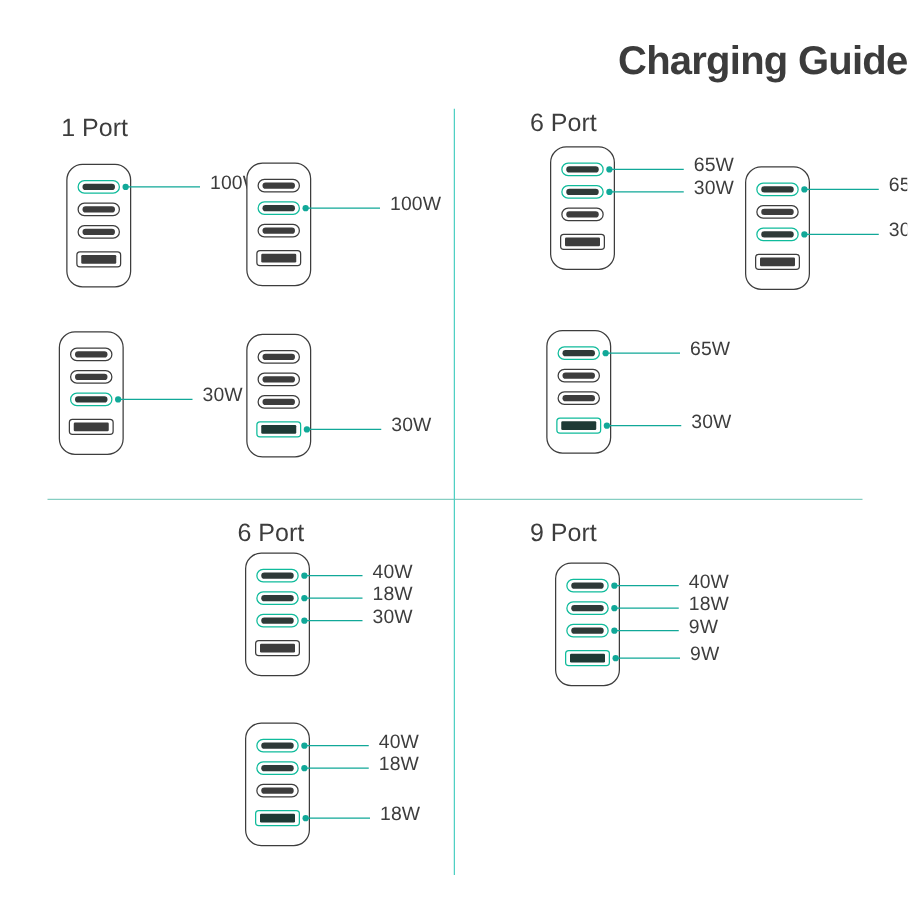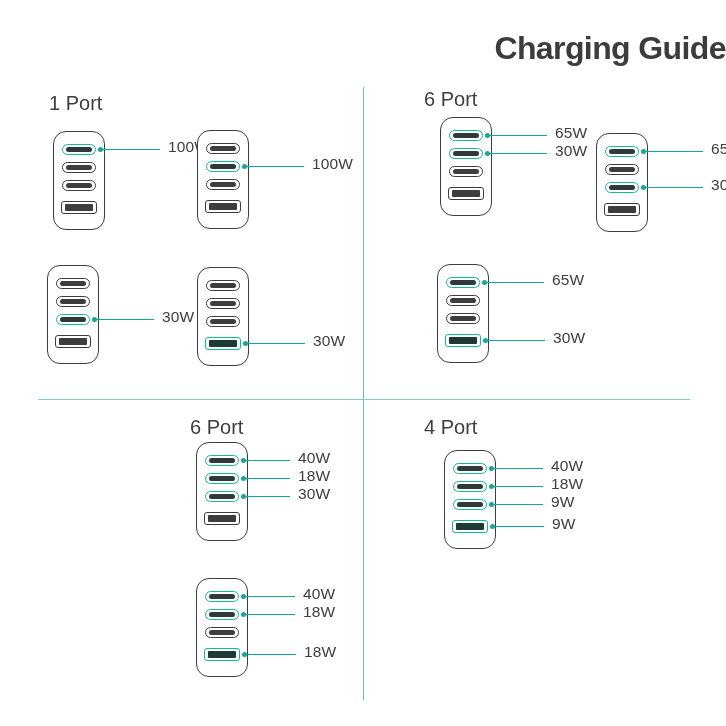--- a/index.html
+++ b/index.html
@@ -155,21 +155,21 @@
 <div id="page">
 
   <div id="page-title">Charging Guide</div>
 
   <div class="divider-h"></div>
   <div class="divider-v"></div>
 
   <div class="quad-heading" id="h-q1" style="left:49px;  top:92px;">1 Port</div>
   <div class="quad-heading" id="h-q2" style="left:424px; top:88px;">6 Port</div>
   <div class="quad-heading" id="h-q3" style="left:190px; top:416px;">6 Port</div>
-  <div class="quad-heading" id="h-q4" style="left:424px; top:416px;">4 Port</div>
+  <div class="quad-heading" id="h-q4" style="left:424px; top:416px;">9 Port</div>
 
   <div id="charger-layer">
       <div class="charger" style="left: 53px; top: 131px;">
         <div class="charger-body"></div>
         <div class="port port-c active" style="top: 12.5px;">
           <div class="slot"></div>
         </div>
         <div class="callout" style="left: 45px; top: 18px;">
           <div class="dot"></div>
           <div class="lead" style="width: 58px;"></div>

